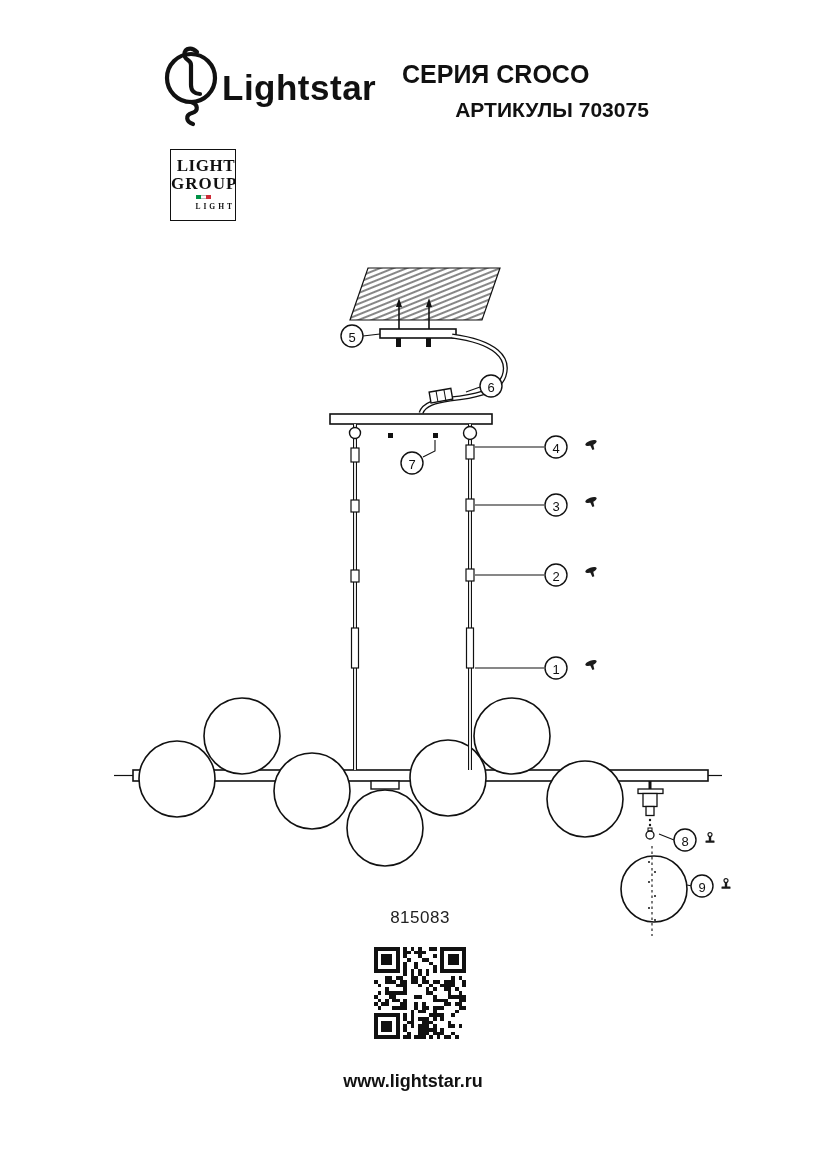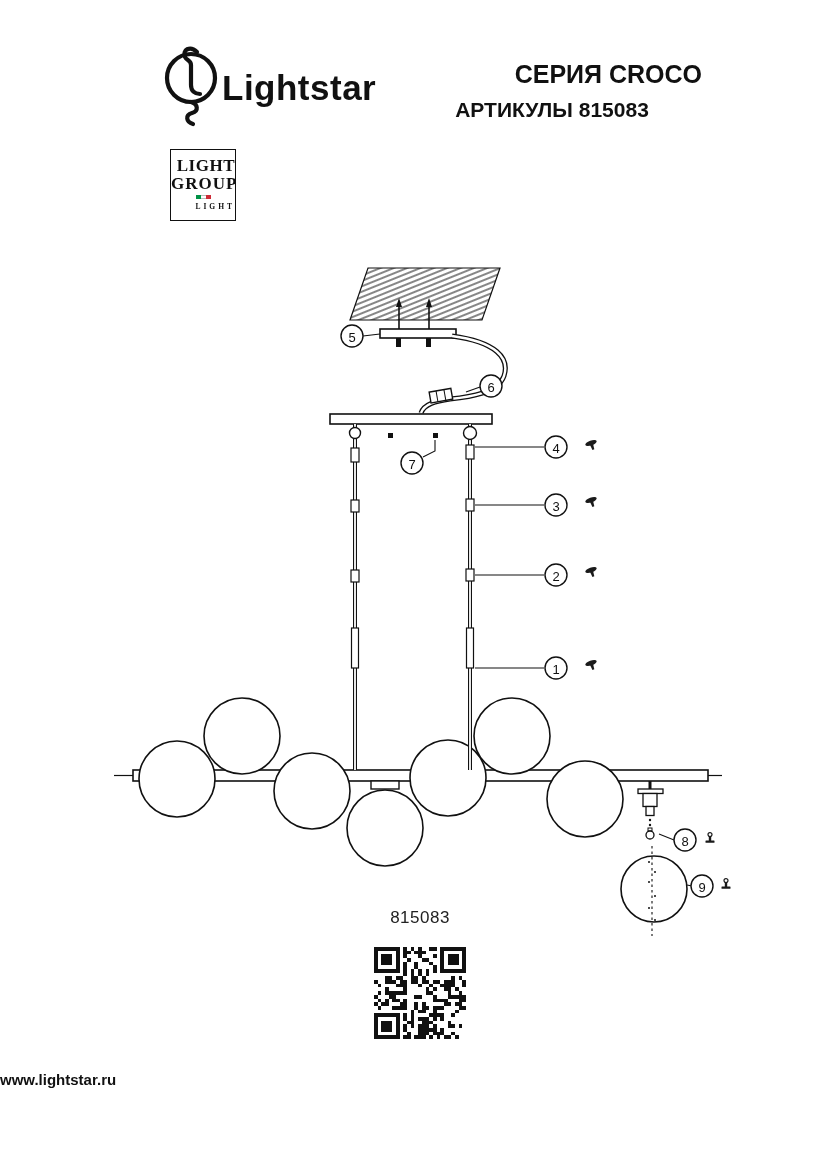--- a/index.html
+++ b/index.html
@@ -1,34 +1,34 @@
 <!DOCTYPE html>
 <html><head>
 <meta charset="utf-8">
 <style>
   html,body{margin:0;padding:0;background:#fff;}
   .page{position:relative;width:826px;height:1169px;background:#fff;overflow:hidden;
         font-family:"Liberation Sans","DejaVu Sans",sans-serif;color:#111;}
   .abs{position:absolute;}
   .brand-logo{left:160px;top:44px;width:72px;height:92px;}
   .brand-name{left:222px;top:56px;font-size:35px;font-weight:700;letter-spacing:.5px;margin-top:12px;}
-  .series{left:402px;top:60px;width:300px;text-align:right;font-size:25px;font-weight:700;}
+  .series{left:402px;top:60px;width:300px;text-align:left;font-size:25px;font-weight:700;}
   .articles{left:402px;top:98px;width:300px;text-align:center;font-size:21px;font-weight:700;}
   .inst-title{left:250px;top:156px;width:440px;text-align:center;font-size:21.5px;font-weight:700;line-height:31px;}
   .group-box{left:170px;top:149px;width:66px;height:72px;border:1.6px solid #111;box-sizing:border-box;
              text-align:right;font-family:"Liberation Serif","DejaVu Serif",serif;}
   .group-l1{font-size:17px;font-weight:700;line-height:18px;margin-top:7px;letter-spacing:.5px;}
   .group-l2{font-size:17px;font-weight:700;line-height:17px;letter-spacing:1px;}
   .flag{width:15px;height:4px;margin:3px auto 0;display:flex;}
   .flag i{flex:1;display:block;}
   .flag .g{background:#009246;}.flag .w{background:#fff;border-top:.5px solid #bbb;border-bottom:.5px solid #bbb;}.flag .r{background:#CE2B37;}
   .group-l3{font-size:7.5px;letter-spacing:3px;margin-top:3px;font-weight:700;}
   .article-number{left:10px;top:908px;width:820px;text-align:center;font-size:17px;letter-spacing:.5px;color:#222;}
   .qr-wrap{left:374px;top:947px;width:92px;height:92px;}
-  .footer-url{left:0;top:1071px;width:826px;font-size:15px;font-weight:700;}
+  .footer-url{left:0;top:1071px;width:826px;text-align:center;font-size:18px;font-weight:700;}
   .diagram{position:absolute;left:0;top:0;}
   svg text.callout-num{font-family:"Liberation Sans","DejaVu Sans",sans-serif;font-size:13px;fill:#111;}
 </style>
 </head>
 <body>
 
 <div class="page">
 
   <svg class="diagram" width="826" height="1169" viewBox="0 0 826 1169">
     <defs>
@@ -198,21 +198,21 @@
     </g>
   </svg>
 
   <svg class="abs brand-logo" viewBox="0 0 72 92">
     <circle cx="31" cy="34" r="24" fill="none" stroke="#111" stroke-width="4.2"></circle>
     <path d="M37,8 c-7,-7 -15,-2 -12,5 c1.5,3.5 6,3 6,8 l0,20 c0,6 4,9 9,9" fill="none" stroke="#111" stroke-width="4.2" stroke-linecap="round"></path>
     <path d="M31,58 c7,2 8,9 1,11 c-7,2 -6,9 1,11" fill="none" stroke="#111" stroke-width="4.2" stroke-linecap="round"></path>
   </svg>
   <div class="abs brand-name">Lightstar</div>
   <div class="abs series">СЕРИЯ CROCO</div>
-  <div class="abs articles">АРТИКУЛЫ 815083</div>
+  <div class="abs articles">АРТИКУЛЫ 703075</div>
 
   <div class="abs group-box">
     <div class="group-l1">LIGHT</div>
     <div class="group-l2">GROUP</div>
     <div class="flag">
         <i class="g"></i>
         <i class="w"></i>
         <i class="r"></i>
       </div>
     <div class="group-l3">LIGHT</div>

